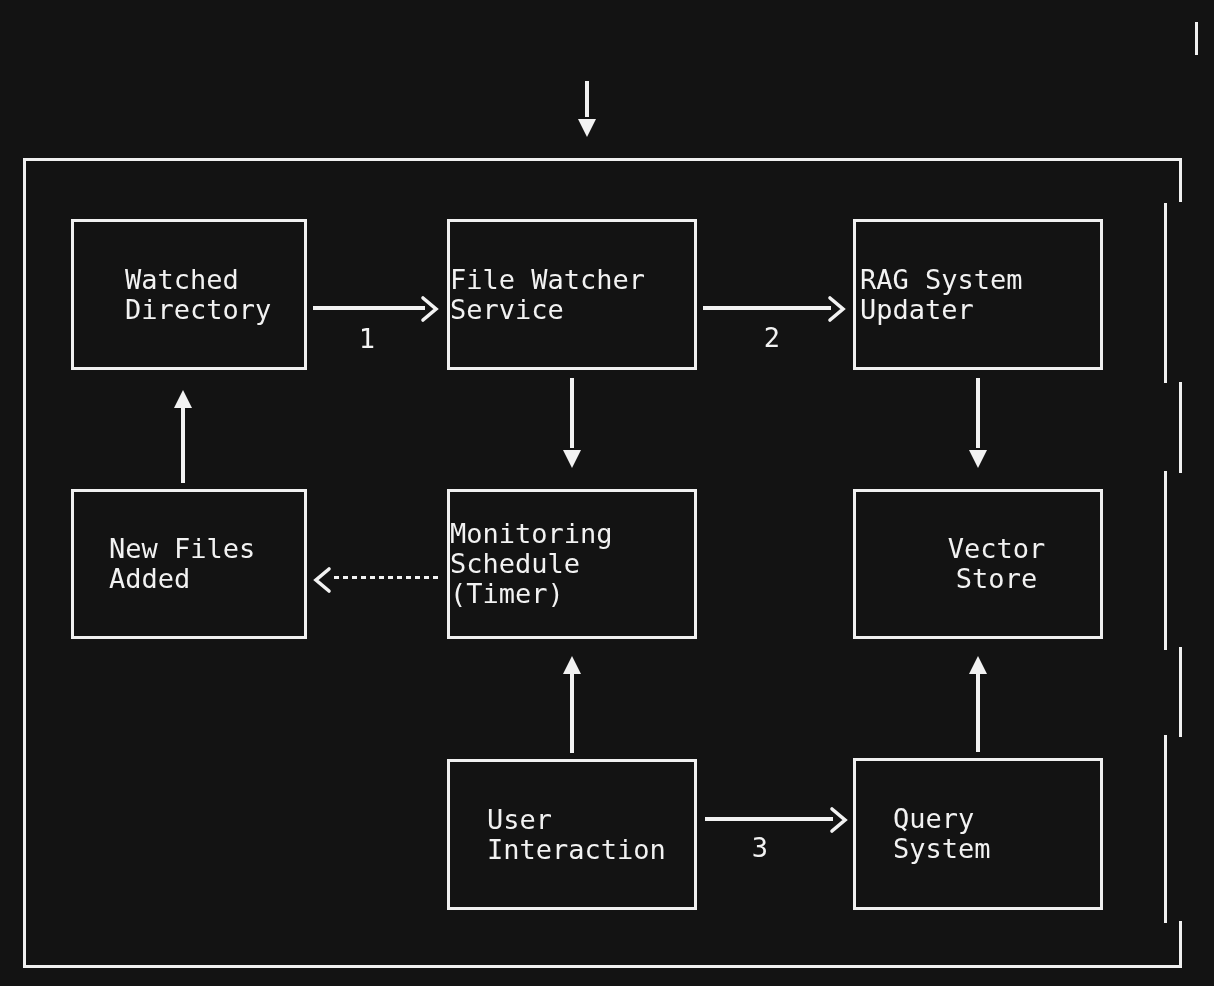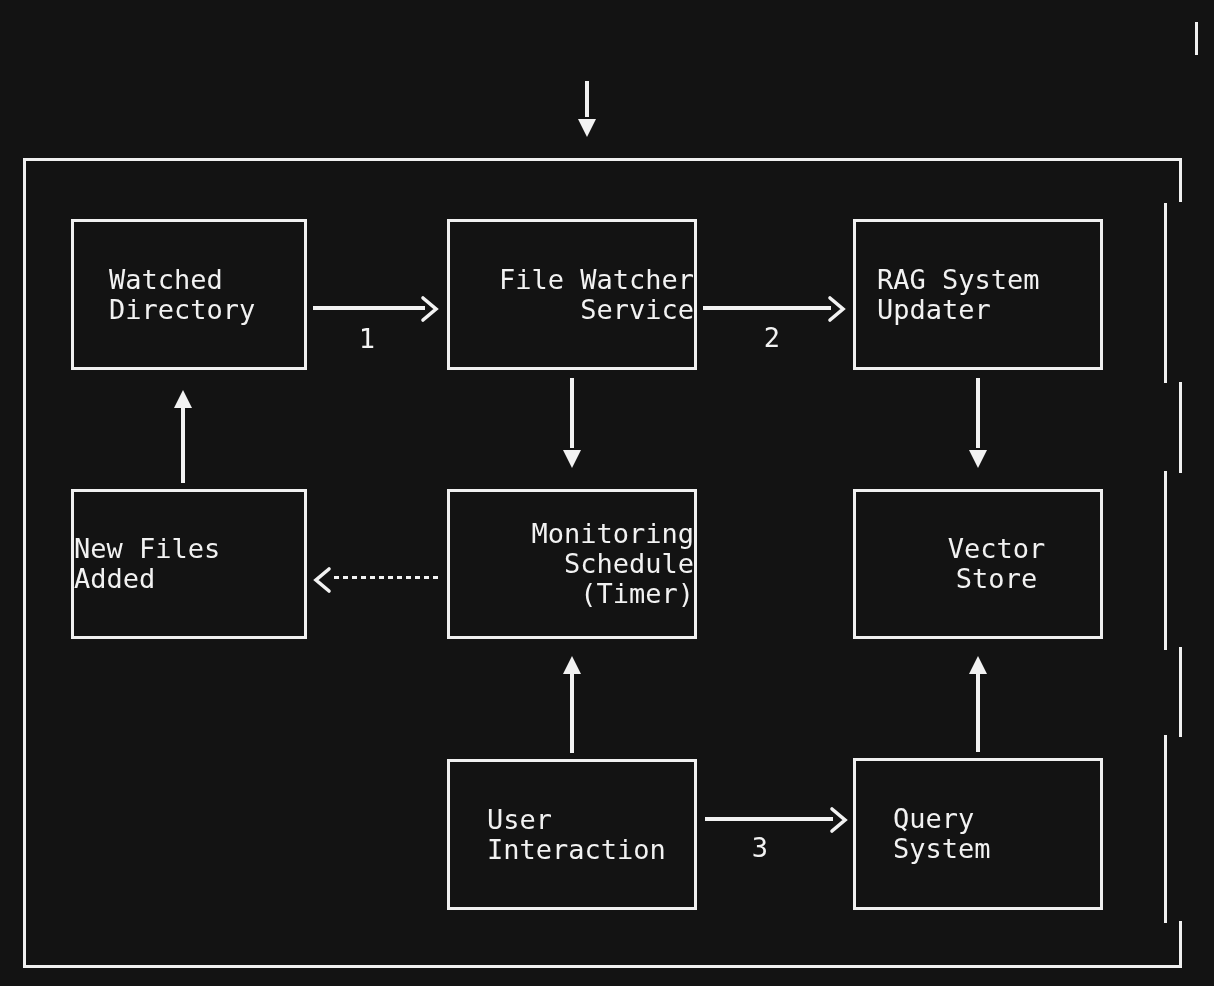--- a/index.html
+++ b/index.html
@@ -10,21 +10,21 @@
   }
   .frame{position:absolute;background:#f0f0f0;}
   .node{
     position:absolute;box-sizing:border-box;border:3px solid #f0f0f0;
     display:flex;align-items:center;background:#131313;
   }
   .node-label{
     white-space:pre-line;font-size:27px;line-height:30px;color:#f2f2f2;
     width:100%;
   }
-  .node.center .node-label{text-align:right;padding-left:25px;}
+  .node.center .node-label{text-align:left;}
   .titlebox{
     position:absolute;left:23px;top:9px;width:1159px;height:61px;
     box-sizing:border-box;border:3px solid #f0f0f0;
     display:flex;align-items:center;justify-content:center;
   }
   .title-text{font-size:27px;letter-spacing:0;color:#f5f5f5;}
   .hline{position:absolute;height:4px;background:#f2f2f2;}
   .vline{position:absolute;width:4px;background:#f2f2f2;}
   .tri-down{
     position:absolute;width:0;height:0;
@@ -64,34 +64,34 @@
     <div class="frame" style="left:23px;top:965px;width:1159px;height:3px;"></div>
     <div class="frame" style="left:1179px;top:158px;width:3px;height:44px;"></div>
     <div class="frame" style="left:1179px;top:382px;width:3px;height:91px;"></div>
     <div class="frame" style="left:1179px;top:647px;width:3px;height:90px;"></div>
     <div class="frame" style="left:1179px;top:921px;width:3px;height:47px;"></div>
     <div class="frame" style="left:1164px;top:203px;width:3px;height:180px;"></div>
     <div class="frame" style="left:1164px;top:471px;width:3px;height:179px;"></div>
     <div class="frame" style="left:1164px;top:735px;width:3px;height:188px;"></div>
   </div>
 
-  <div class="node" style="left:71px;top:219px;width:236px;height:151px;padding-left:35px;">
+  <div class="node" style="left:71px;top:219px;width:236px;height:151px;padding-left:51px;">
     <div class="node-label">Watched
 Directory</div>
   </div>
   <div class="node center" style="left:447px;top:219px;width:250px;height:151px;">
     <div class="node-label">File Watcher
 Service</div>
   </div>
-  <div class="node" style="left:853px;top:219px;width:250px;height:151px;padding-left:21px;">
+  <div class="node" style="left:853px;top:219px;width:250px;height:151px;padding-left:4px;">
     <div class="node-label">RAG System
 Updater</div>
   </div>
 
-  <div class="node" style="left:71px;top:489px;width:236px;height:150px;">
+  <div class="node" style="left:71px;top:489px;width:236px;height:150px;padding-left:35px;">
     <div class="node-label">New Files
 Added</div>
   </div>
   <div class="node center" style="left:447px;top:489px;width:250px;height:150px;">
     <div class="node-label">Monitoring
 Schedule
 (Timer)</div>
   </div>
   <div class="node" style="left:853px;top:489px;width:250px;height:150px;padding-left:37px;text-align:center;">
     <div class="node-label">Vector

